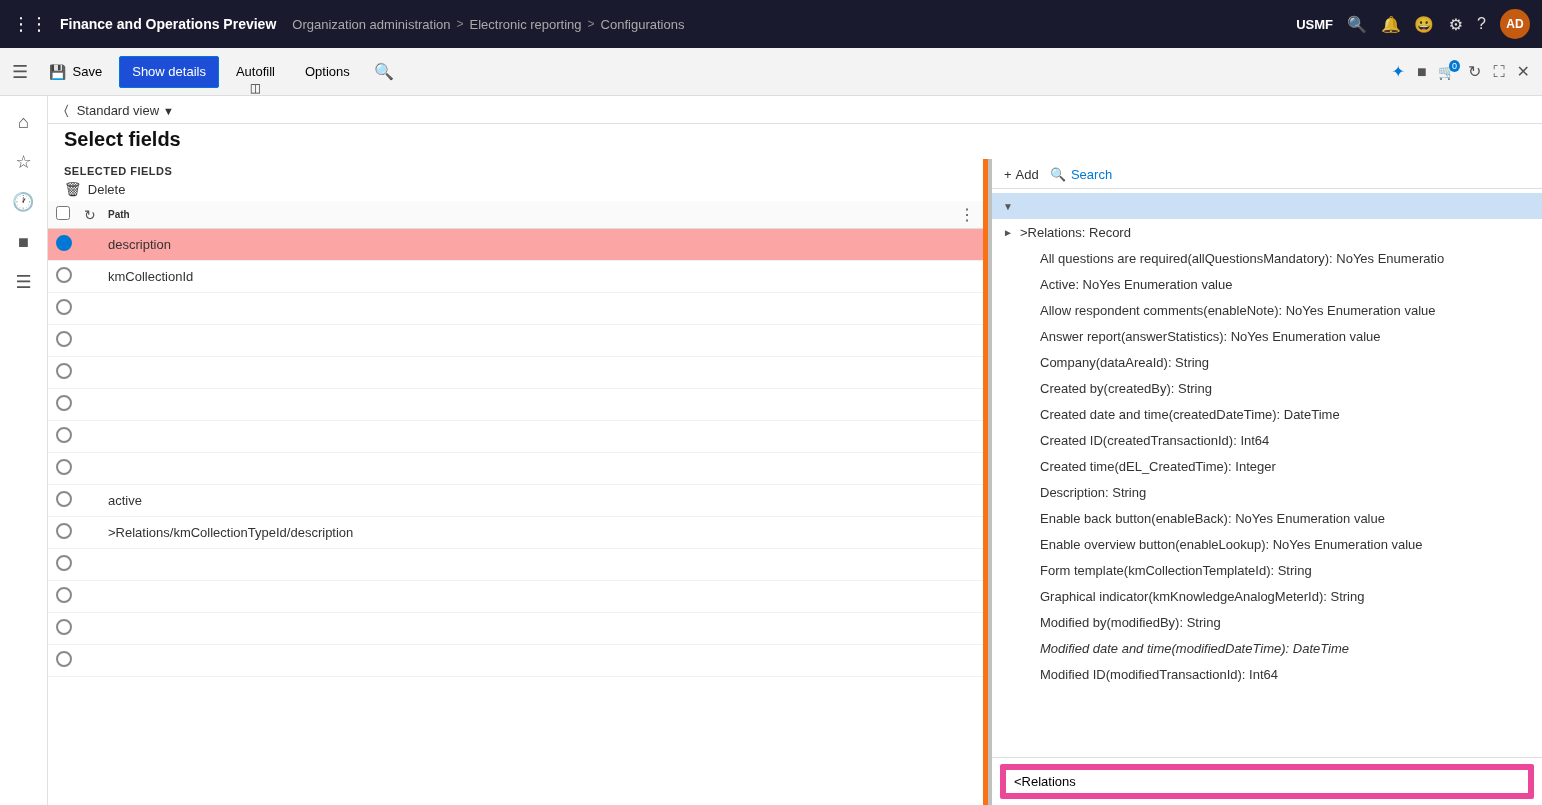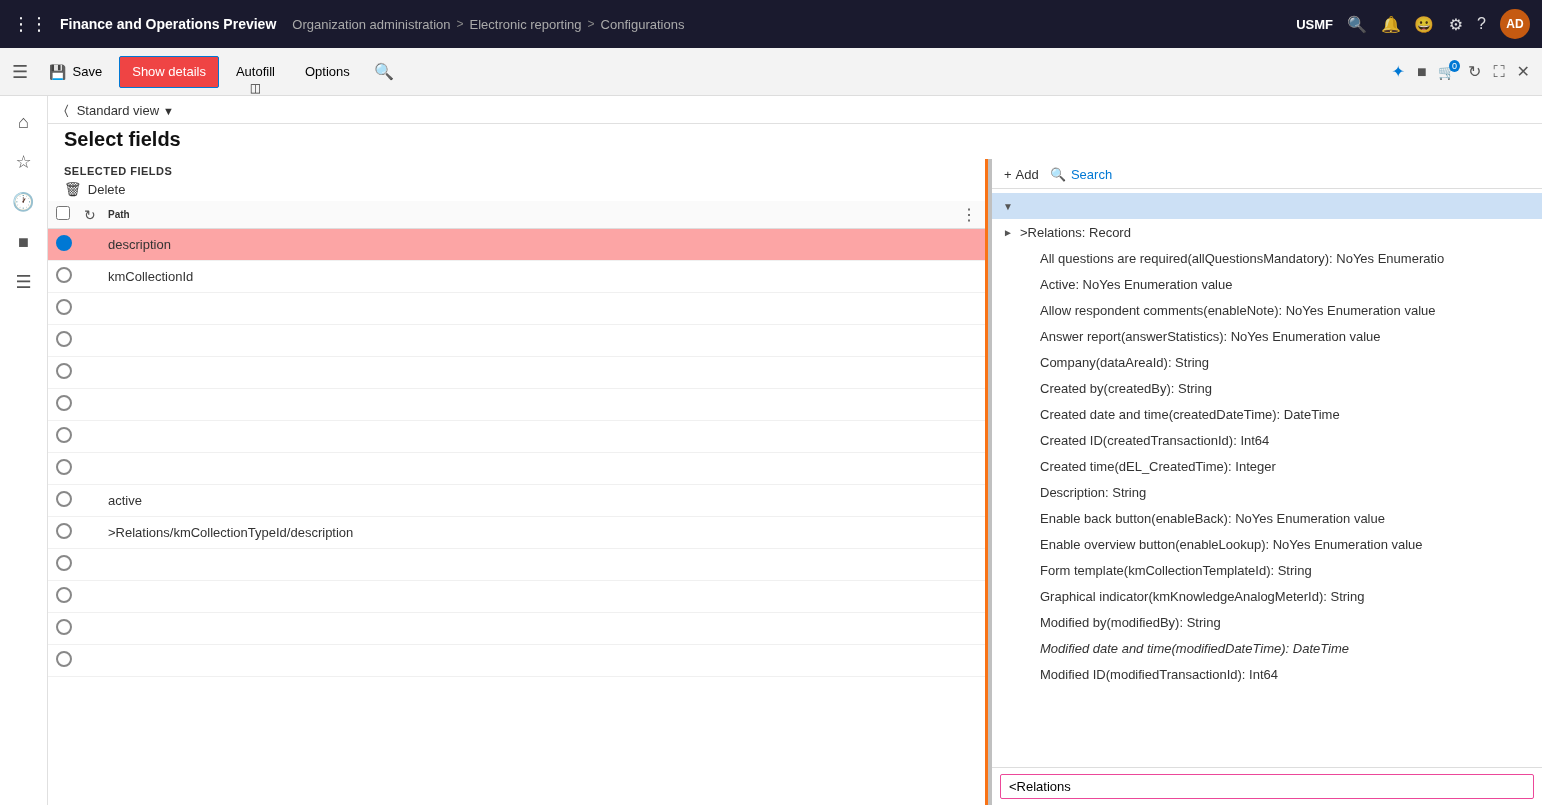--- a/index.html
+++ b/index.html
@@ -64,21 +64,21 @@
       height: 32px;
       padding: 0 12px;
       border: 1px solid transparent;
       border-radius: 2px;
       cursor: pointer;
       font-size: 13px;
       background: transparent;
       display: flex; align-items: center; gap: 6px;
     }
     .toolbar-btn.primary {
-      background: #ef4444;
+      background: #1d4ed8;
       color: #fff;
       border-color: #0078d4;
     }
     .toolbar-btn .icon { font-size: 14px; }
     .toolbar-search {
       margin-left: 8px;
       display: flex; align-items: center;
     }
     .toolbar-search-icon { font-size: 16px; color: #555; cursor: pointer; }
 
@@ -145,21 +145,21 @@
     
     .split-panel {
       display: flex;
       flex: 1;
       overflow: hidden;
     }
 
     
     .left-panel {
       flex: 0 0 940px;
-      border-right: 3px solid #f97316;
+      border-right: 5px solid #f97316;
       display: flex;
       flex-direction: column;
       overflow: hidden;
     }
     .selected-fields-header {
       padding: 6px 16px 4px 16px;
       font-size: 11px;
       font-weight: 700;
       letter-spacing: 0.5px;
       text-transform: uppercase;
@@ -297,21 +297,21 @@
     }
 
     
     .bottom-input-area {
       border-top: 1px solid #ddd;
       padding: 6px 8px;
       background: #fff;
     }
     .bottom-input {
       width: 100%;
-      border: 1px solid #ec4899;
+      border: 6px solid #ec4899;
       padding: 4px 8px;
       font-size: 13px;
       outline: none;
       border-radius: 2px;
     }
 
     
     ::-webkit-scrollbar { width: 6px; height: 6px; }
     ::-webkit-scrollbar-track { background: #f1f1f1; }
     ::-webkit-scrollbar-thumb { background: #aaa; border-radius: 3px; }

